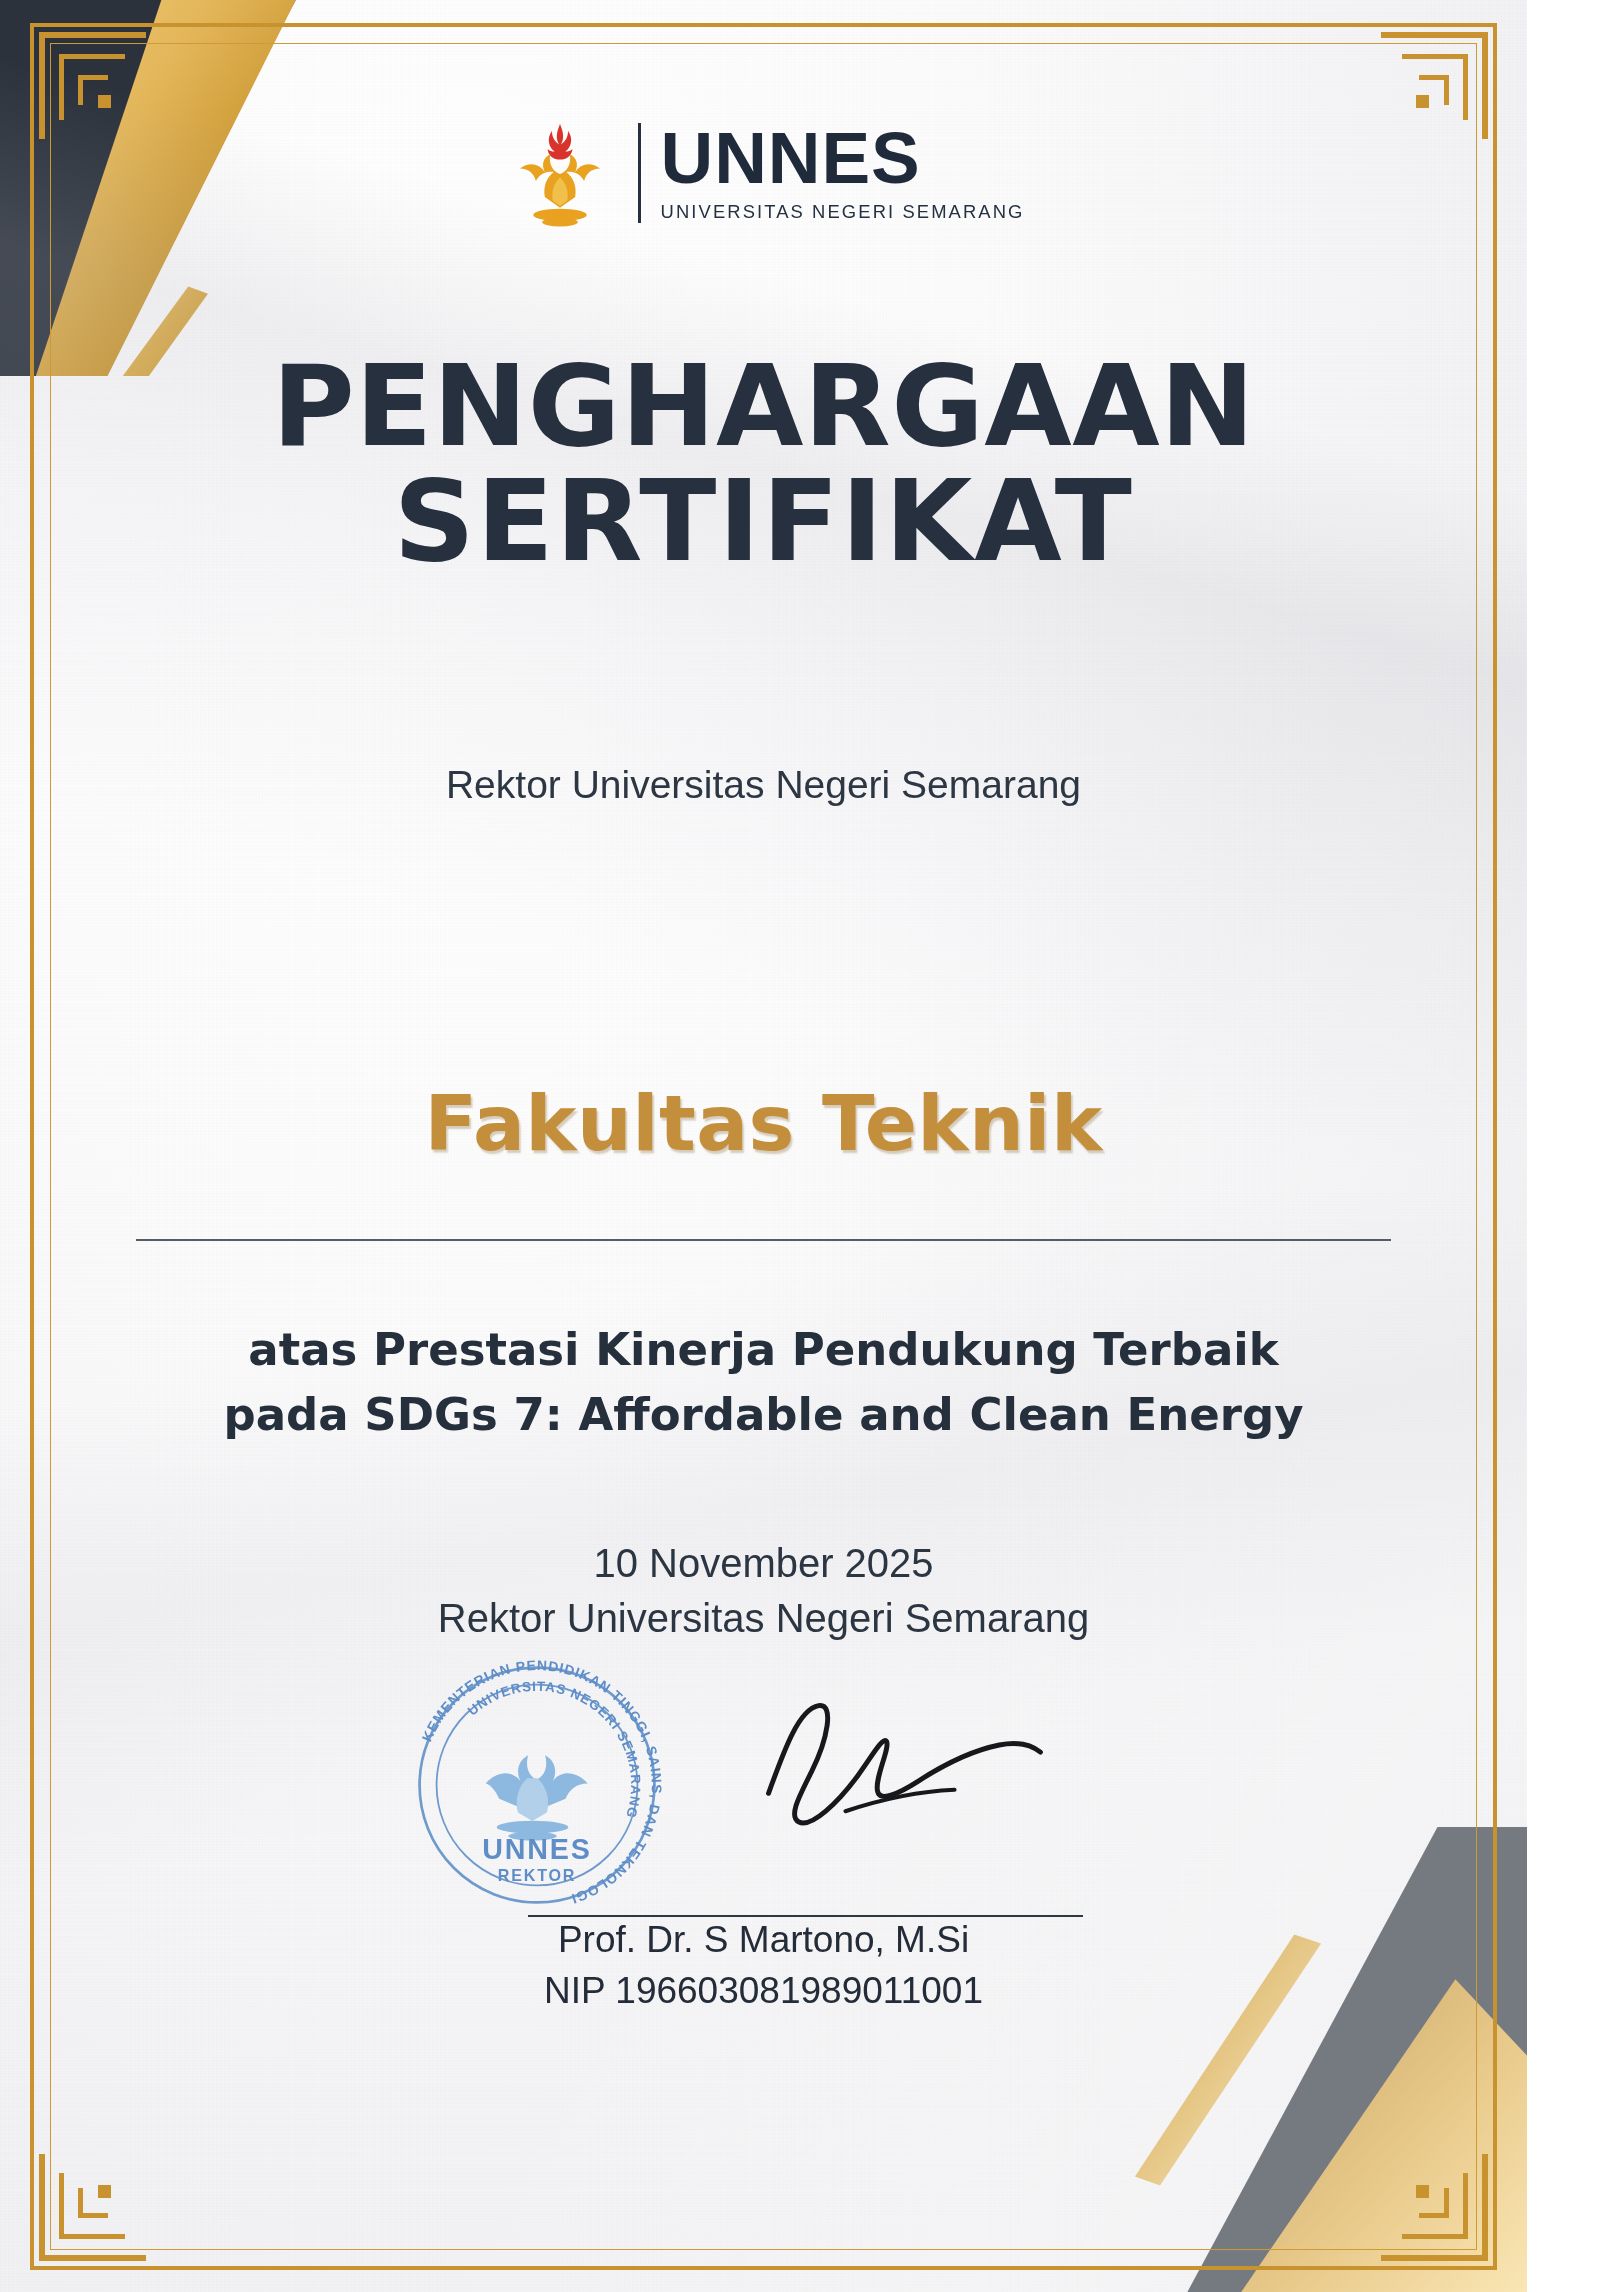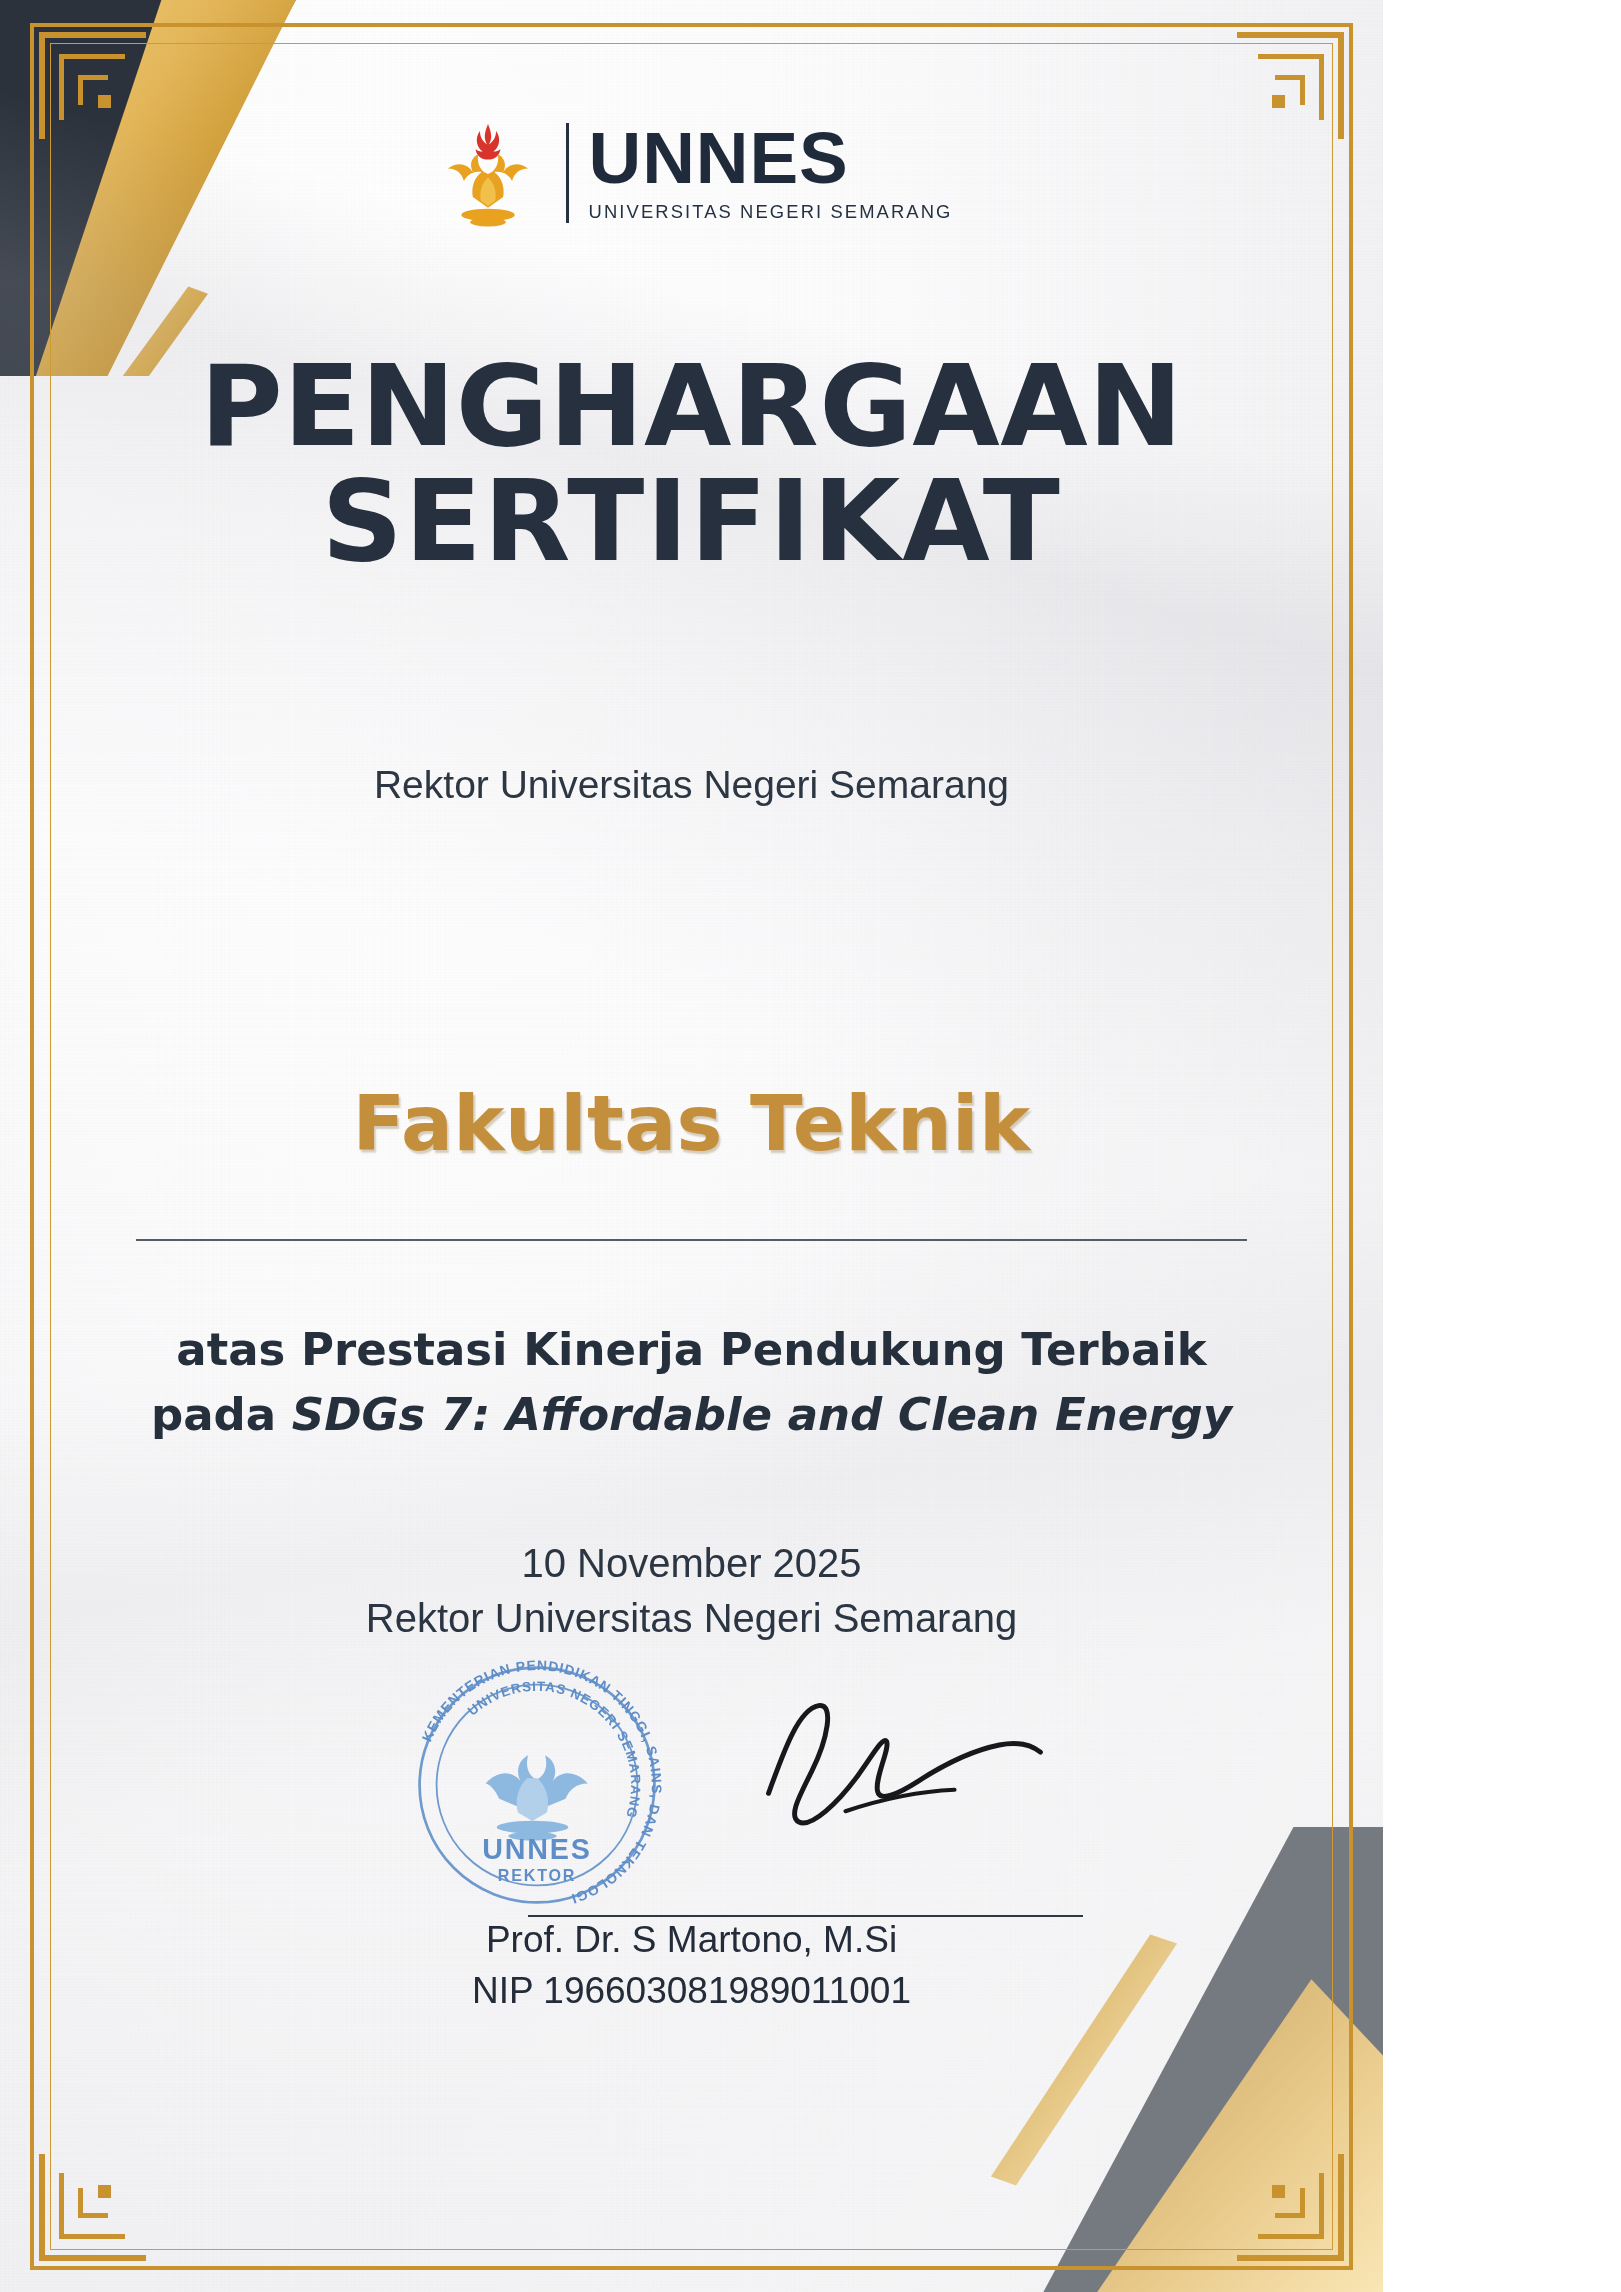--- a/index.html
+++ b/index.html
@@ -10,21 +10,21 @@
   body {
     width: 1621px;
     height: 2293px;
     overflow: hidden;
     font-family: "Liberation Sans", sans-serif;
   }
 
   
   #certificate {
     position: relative;
-    width: 1383px;
+    width: 1527px;
     height: 2293px;
     background:
       radial-gradient(ellipse at 30% 18%, #ffffff 0%, #fbfbfc 35%, #f2f2f4 70%, #ebebee 100%);
     overflow: hidden;
   }
   
   #paper-texture {
     position: absolute;
     inset: 0;
     pointer-events: none;
@@ -197,21 +197,20 @@
     text-align: center;
   }
   .reason-line {
     font-family: "DejaVu Sans", sans-serif;
     font-weight: bold;
     font-size: 45px;
     line-height: 1.45;
     color: #262f3c;
   }
   .reason-em {
-    font-style: italic;
   }
 
   
   #sign-block {
     position: absolute;
     left: 0; right: 0;
     top: 1536px;
     text-align: center;
   }
   .sign-line {

